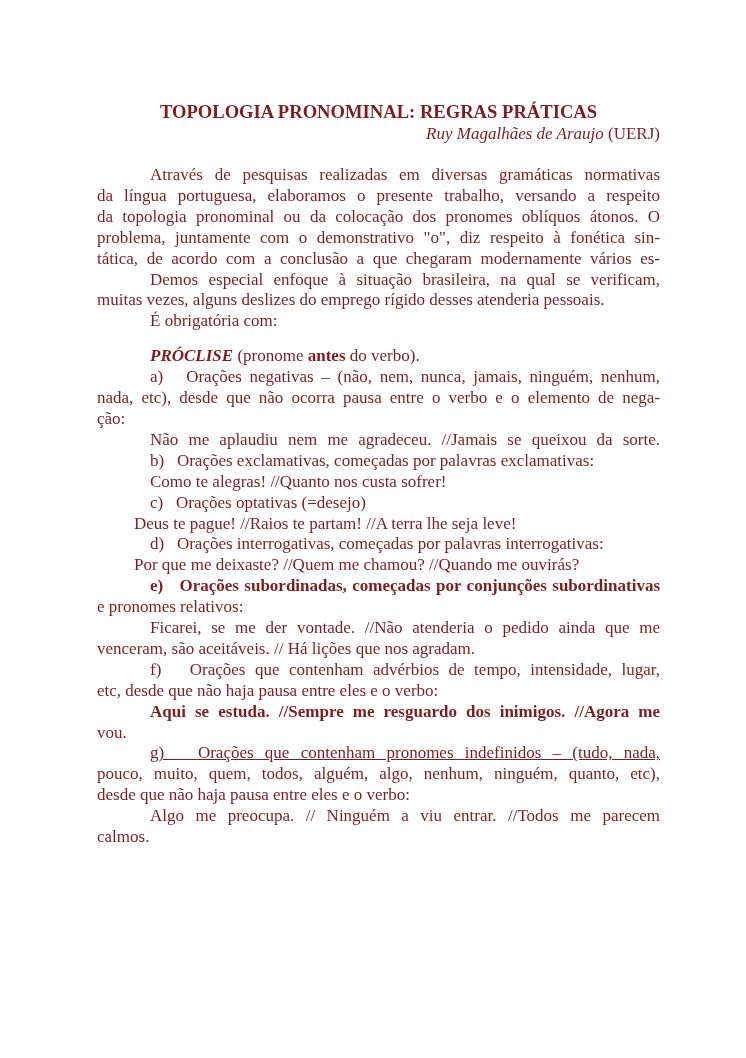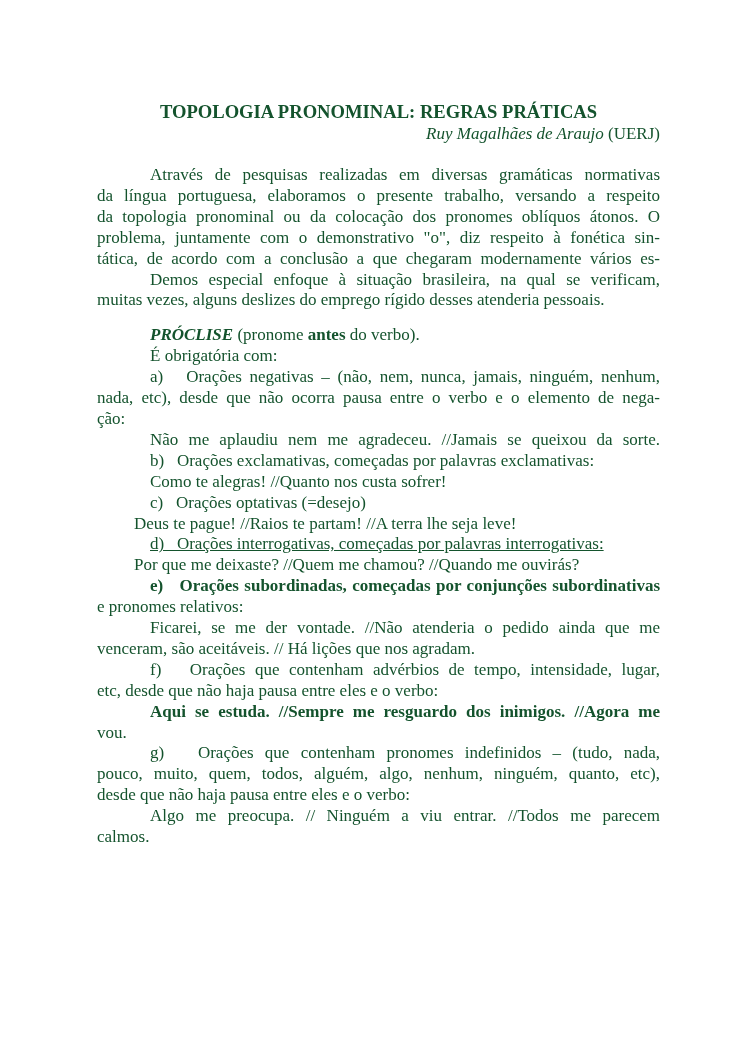--- a/index.html
+++ b/index.html
@@ -49,59 +49,59 @@
     white-space: nowrap;
   }
   .just {
     text-align: justify;
     text-align-last: justify;
   }
 </style>
 </head>
 <body>
 
-<div id="page" style="background: rgb(255, 255, 255); color: #14532d;">
+<div id="page" style="background: rgb(255, 255, 255); color: #7f1d1d;">
   <div id="content">
 
     <div>
       <div class="title-line">TOPOLOGIA PRONOMINAL: REGRAS PRÁTICAS</div>
       <div class="author-line">
         <span class="author-name">Ruy Magalhães de Araujo</span><span> (UERJ)</span>
       </div>
     </div>
 
     <div id="body-text">
         <div class="ln just" style="padding-left: 53px;">Através de pesquisas realizadas em diversas gramáticas normativas</div>
         <div class="ln just">da língua portuguesa, elaboramos o presente trabalho, versando a respeito</div>
         <div class="ln just">da topologia pronominal ou da colocação dos pronomes oblíquos átonos. O</div>
         <div class="ln just">problema, juntamente com o demonstrativo "o", diz respeito à fonética sin-</div>
         <div class="ln just">tática, de acordo com a conclusão a que chegaram modernamente vários es-</div>
         <div class="ln just" style="padding-left: 53px;">Demos especial enfoque à situação brasileira, na qual se verificam,</div>
         <div class="ln">muitas vezes, alguns deslizes do emprego rígido desses atenderia pessoais.</div>
+        <div class="ln" style="padding-left: 53px;">É obrigatória com:</div>
         <div class="ln" style="padding-left: 53px; margin-top: 14px;"><span style="font-weight: bold; font-style: italic;">PRÓCLISE</span><span> (pronome </span><span style="font-weight: bold;">antes</span><span> do verbo).</span></div>
-        <div class="ln" style="padding-left: 53px;">É obrigatória com:</div>
         <div class="ln just" style="padding-left: 53px;">a)&nbsp;&nbsp;&nbsp;Orações negativas – (não, nem, nunca, jamais, ninguém, nenhum,</div>
         <div class="ln just">nada, etc), desde que não ocorra pausa entre o verbo e o elemento de nega-</div>
         <div class="ln">ção:</div>
         <div class="ln just" style="padding-left: 53px;">Não me aplaudiu nem me agradeceu. //Jamais se queixou da sorte.</div>
         <div class="ln" style="padding-left: 53px;">b)&nbsp;&nbsp;&nbsp;Orações exclamativas, começadas por palavras exclamativas:</div>
         <div class="ln" style="padding-left: 53px;">Como te alegras! //Quanto nos custa sofrer!</div>
         <div class="ln" style="padding-left: 53px;">c)&nbsp;&nbsp;&nbsp;Orações optativas (=desejo)</div>
         <div class="ln" style="padding-left: 37px;">Deus te pague! //Raios te partam! //A terra lhe seja leve!</div>
-        <div class="ln" style="padding-left: 53px; text-decoration: underline;">d)&nbsp;&nbsp;&nbsp;Orações interrogativas, começadas por palavras interrogativas:</div>
+        <div class="ln" style="padding-left: 53px;">d)&nbsp;&nbsp;&nbsp;Orações interrogativas, começadas por palavras interrogativas:</div>
         <div class="ln" style="padding-left: 37px;">Por que me deixaste? //Quem me chamou? //Quando me ouvirás?</div>
         <div class="ln just" style="padding-left: 53px; font-weight: bold;">e)&nbsp;&nbsp;&nbsp;Orações subordinadas, começadas por conjunções subordinativas</div>
         <div class="ln">e pronomes relativos:</div>
         <div class="ln just" style="padding-left: 53px;">Ficarei, se me der vontade. //Não atenderia o pedido ainda que me</div>
         <div class="ln">venceram, são aceitáveis. // Há lições que nos agradam.</div>
         <div class="ln just" style="padding-left: 53px;">f)&nbsp;&nbsp;&nbsp;Orações que contenham advérbios de tempo, intensidade, lugar,</div>
         <div class="ln">etc, desde que não haja pausa entre eles e o verbo:</div>
         <div class="ln just" style="padding-left: 53px; font-weight: bold;">Aqui se estuda. //Sempre me resguardo dos inimigos. //Agora me</div>
         <div class="ln">vou.</div>
-        <div class="ln just" style="padding-left: 53px;">g)&nbsp;&nbsp;&nbsp;Orações que contenham pronomes indefinidos – (tudo, nada,</div>
+        <div class="ln just" style="padding-left: 53px; text-decoration: underline;">g)&nbsp;&nbsp;&nbsp;Orações que contenham pronomes indefinidos – (tudo, nada,</div>
         <div class="ln just">pouco, muito, quem, todos, alguém, algo, nenhum, ninguém, quanto, etc),</div>
         <div class="ln">desde que não haja pausa entre eles e o verbo:</div>
         <div class="ln just" style="padding-left: 53px;">Algo me preocupa. // Ninguém a viu entrar. //Todos me parecem</div>
         <div class="ln">calmos.</div>
       </div>
 
   </div>
 </div>
 
 </body></html>

